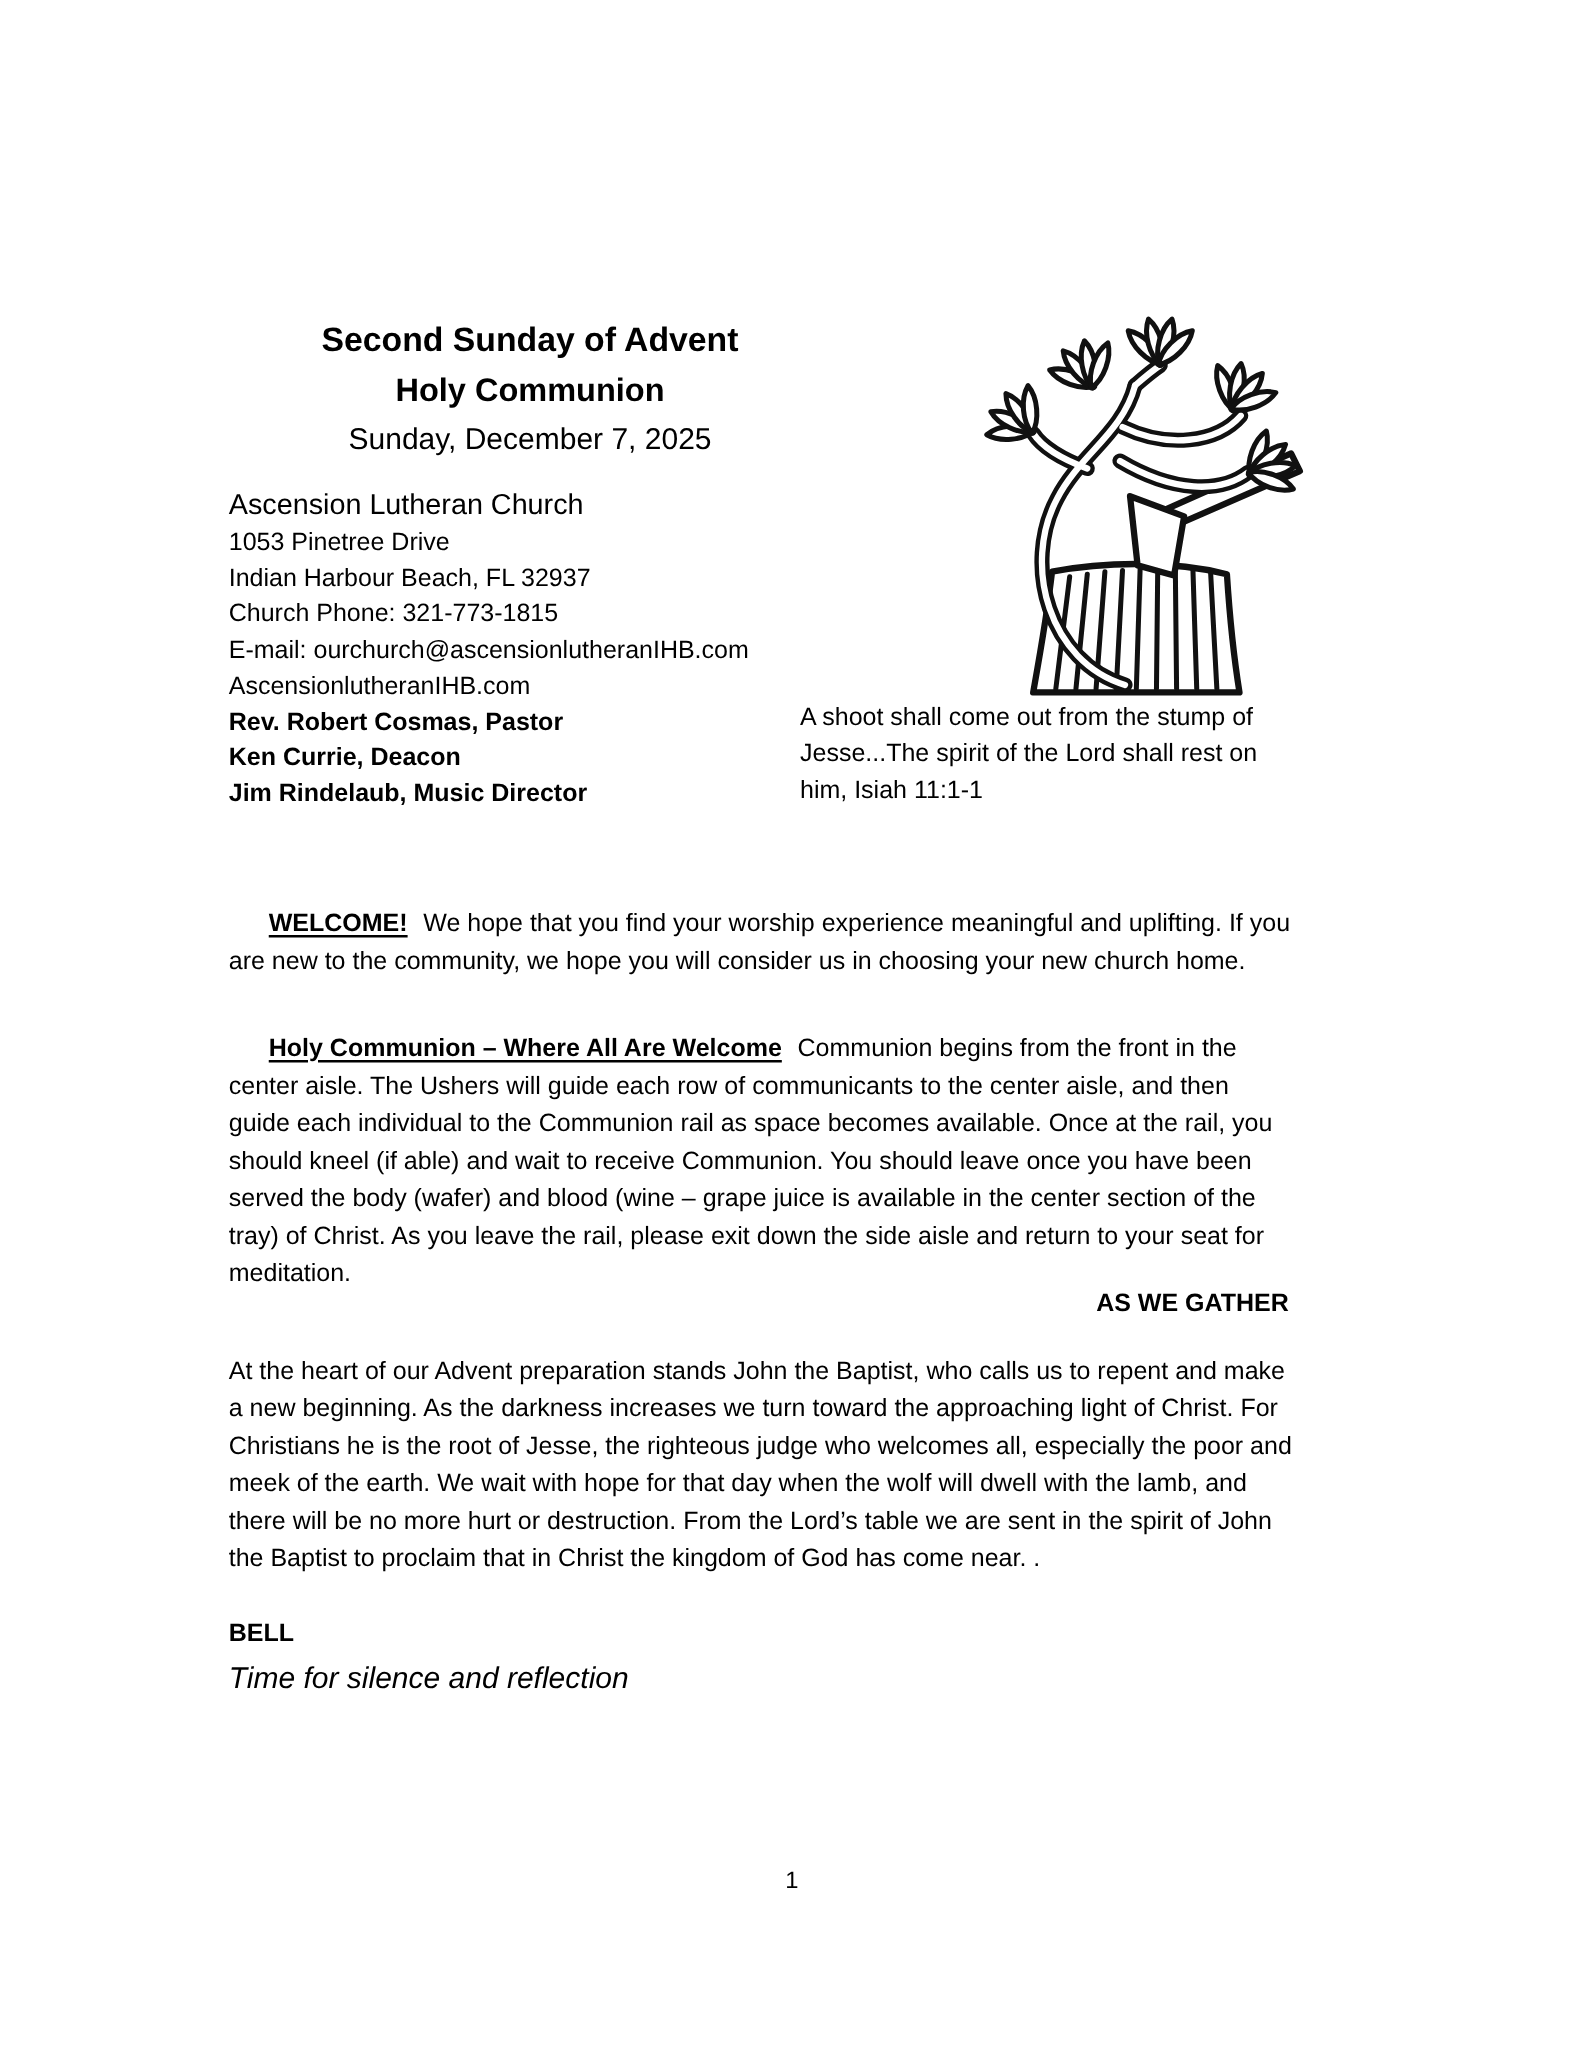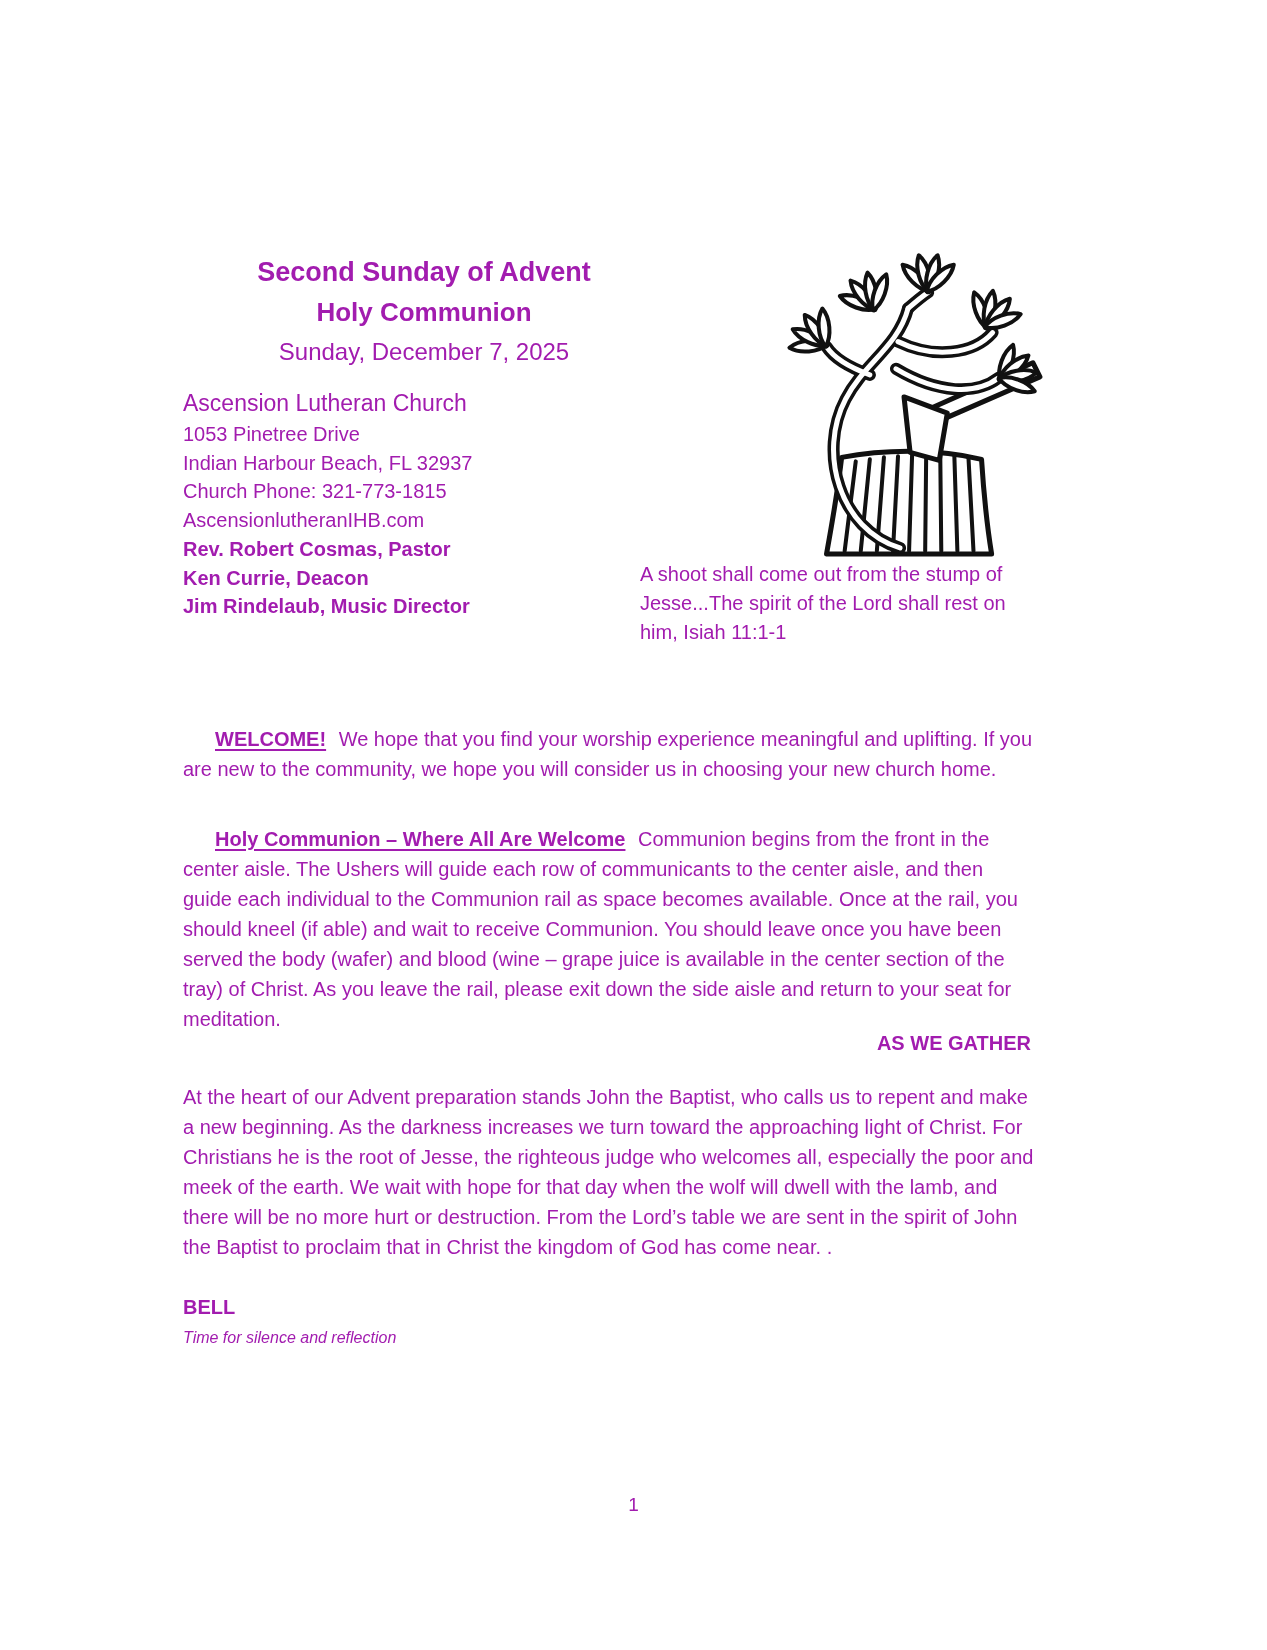--- a/index.html
+++ b/index.html
@@ -2,21 +2,21 @@
 <html><head>
 <meta charset="utf-8">
 <style>
   html,body { margin:0; padding:0; background:#e8e8e8; }
   .page {
     position:relative;
     width:1267px; height:1650px;
     margin:0 auto;
     background:#ffffff;
     font-family:"Liberation Sans", sans-serif;
-    color:#a21caf;
+    color:#000000;
     overflow:hidden;
   }
   .abs { position:absolute; }
 
   
   .title-block { left:183px; top:252px; width:482px; text-align:center; }
   .title-main  { font-size:27px; font-weight:bold; line-height:41px; }
   .title-sub   { font-size:26px; font-weight:bold; line-height:39px; }
   .title-date  { font-size:24px; font-weight:normal; line-height:39px; }
 
@@ -38,21 +38,21 @@
   .welcome-block   { top:704px; }
   .communion-block { top:804px; }
   .lead-label { font-weight:bold; text-decoration:underline;
                 text-decoration-thickness:2px; text-underline-offset:3px;
                 margin-right:7px;margin-left:32px; }
   .gather-heading { left:183px; top:1032px; width:848px; text-align:right;
                     font-size:20px; font-weight:bold; }
   .gather-block { top:1062px; }
 
   .bell-label { left:183px; top:1296px; font-size:20px; font-weight:bold; }
-  .bell-note  { left:183px; top:1329px; font-size:16px; font-style:italic; }
+  .bell-note  { left:183px; top:1329px; font-size:24px; font-style:italic; }
 
   .page-number { left:0; top:1494px; width:1267px; text-align:center;
                  font-size:19px; }
 </style>
 </head>
 <body>
 
 <div class="page">
 
   <div class="abs title-block">
@@ -135,20 +135,21 @@
           <use href="#leaf" transform="rotate(110)"></use>
       </g>
     </g>
   </svg>
 
   <div class="abs church-block">
     <div class="church-name">Ascension Lutheran Church</div>
     <div class="church-line">1053 Pinetree Drive</div>
     <div class="church-line">Indian Harbour Beach, FL 32937</div>
     <div class="church-line">Church Phone: 321-773-1815</div>
+    <div class="church-line">E-mail: ourchurch@ascensionlutheranIHB.com</div>
     <div class="church-line">AscensionlutheranIHB.com</div>
     <div class="staff-line">Rev. Robert Cosmas, Pastor</div>
     <div class="staff-line">Ken Currie, Deacon</div>
     <div class="staff-line">Jim Rindelaub, Music Director</div>
   </div>
 
   <div class="abs quote-block">A shoot shall come out from the stump of Jesse...The spirit of the Lord shall rest on him, Isiah 11:1-1</div>
 
   <p class="abs para welcome-block">
     <span class="lead-label">WELCOME!</span>

